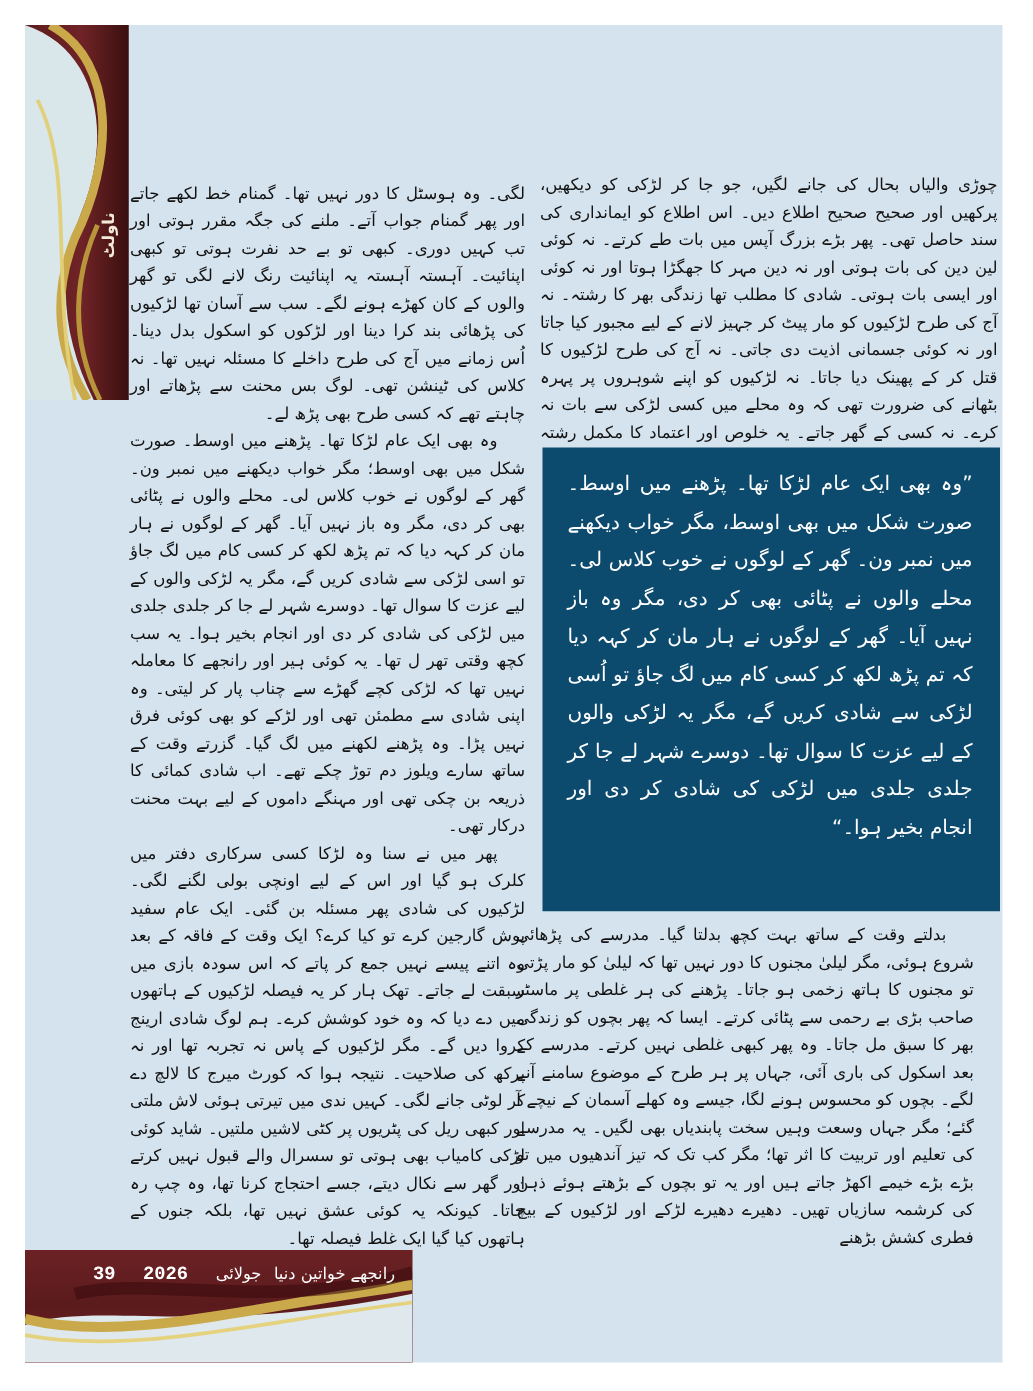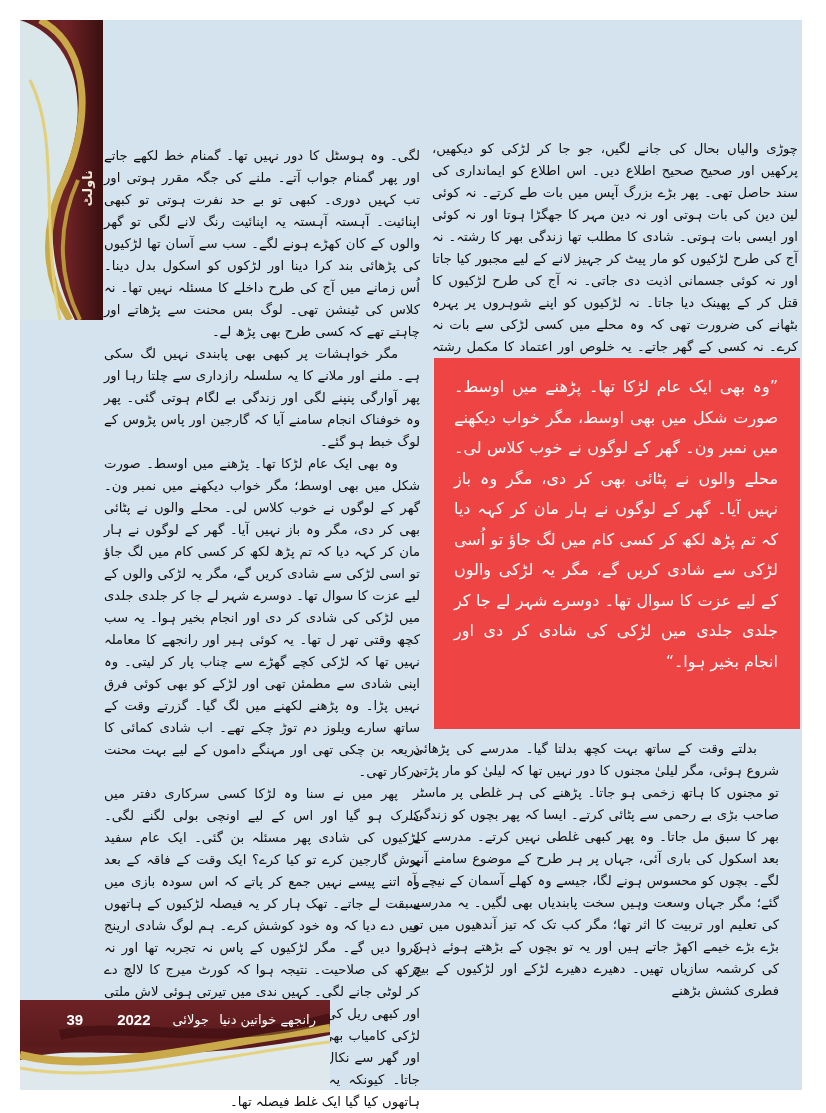--- a/index.html
+++ b/index.html
@@ -15,32 +15,32 @@
                 writing-mode:vertical-rl; transform:rotate(180deg); direction:rtl;
                 font-family:"DejaVu Sans", sans-serif; font-weight:bold; letter-spacing:1px; }
 
   
   .foot-banner { position:absolute; left:20px; top:1000px; width:310px; height:90px; overflow:hidden;
                  background:linear-gradient(180deg,#6c2225 0%,#5a1a1c 50%,#7b2a2b 100%); }
   .foot-banner svg { position:absolute; left:0; top:0; }
   .foot-text { position:absolute; left:0; top:8px; width:310px; height:22px; display:flex;
                direction:rtl; align-items:center; color:#ffffff; font-size:13px; padding-right:14px;
                box-sizing:border-box; gap:22px; }
-  .foot-text .num { font-family:Liberation Sans, sans-serif; font-weight:bold; font-size:15px; direction:ltr;margin-left:12px; }
+  .foot-text .num { font-family:Liberation Mono, monospace; font-weight:bold; font-size:15px; direction:ltr; }
 
   
   .col { position:absolute; direction:rtl; text-align:justify; color:#111; font-size:13.2px;
          line-height:22px; font-family:"DejaVu Sans", sans-serif; }
   .col p { margin:0; }
   .col p.indent { text-indent:22px; }
   .col-right { left:432px; top:138px; width:366px; }
   .col-right-2 { left:413px; top:738px; width:366px; }
   .col-left { left:104px; top:126px; width:316px;margin-top:19px; }
 
-  .quote-box { position:absolute; left:434px; top:358px; width:366px; height:371px; background:#ef4444;
+  .quote-box { position:absolute; left:434px; top:358px; width:366px; height:371px; background:#0c4a6e;
                color:#ffffff; direction:rtl; box-sizing:border-box; padding:14px 22px 8px 20px;
                font-size:16px; line-height:30.5px; text-align:justify; }
 </style>
 </head>
 <body>
 
 <div class="page"></div>
 
 <div class="side-banner">
   <svg width="83" height="300" viewBox="0 0 83 300">
@@ -59,31 +59,30 @@
 <div class="quote-box">
   <p style="margin:0">”وہ بھی ایک عام لڑکا تھا۔ پڑھنے میں اوسط۔ صورت شکل میں بھی اوسط، مگر خواب دیکھنے میں نمبر ون۔ گھر کے لوگوں نے خوب کلاس لی۔ محلے والوں نے پٹائی بھی کر دی، مگر وہ باز نہیں آیا۔ گھر کے لوگوں نے ہار مان کر کہہ دیا کہ تم پڑھ لکھ کر کسی کام میں لگ جاؤ تو اُسی لڑکی سے شادی کریں گے، مگر یہ لڑکی والوں کے لیے عزت کا سوال تھا۔ دوسرے شہر لے جا کر جلدی جلدی میں لڑکی کی شادی کر دی اور انجام بخیر ہوا۔“</p>
 </div>
 
 <div class="col col-right-2">
   <p class="indent">بدلتے وقت کے ساتھ بہت کچھ بدلتا گیا۔ مدرسے کی پڑھائی شروع ہوئی، مگر لیلیٰ مجنوں کا دور نہیں تھا کہ لیلیٰ کو مار پڑتی تو مجنوں کا ہاتھ زخمی ہو جاتا۔ پڑھنے کی ہر غلطی پر ماسٹر صاحب بڑی بے رحمی سے پٹائی کرتے۔ ایسا کہ پھر بچوں کو زندگی بھر کا سبق مل جاتا۔ وہ پھر کبھی غلطی نہیں کرتے۔ مدرسے کے بعد اسکول کی باری آئی، جہاں پر ہر طرح کے موضوع سامنے آنے لگے۔ بچوں کو محسوس ہونے لگا، جیسے وہ کھلے آسمان کے نیچے آ گئے؛ مگر جہاں وسعت وہیں سخت پابندیاں بھی لگیں۔ یہ مدرسے کی تعلیم اور تربیت کا اثر تھا؛ مگر کب تک کہ تیز آندھیوں میں تو بڑے بڑے خیمے اکھڑ جاتے ہیں اور یہ تو بچوں کے بڑھتے ہوئے ذہن کی کرشمہ سازیاں تھیں۔ دھیرے دھیرے لڑکے اور لڑکیوں کے بیچ فطری کشش بڑھنے</p>
 </div>
 
 <div class="col col-left">
   <p>لگی۔ وہ ہوسٹل کا دور نہیں تھا۔ گمنام خط لکھے جاتے اور پھر گمنام جواب آتے۔ ملنے کی جگہ مقرر ہوتی اور تب کہیں دوری۔ کبھی تو بے حد نفرت ہوتی تو کبھی اپنائیت۔ آہستہ آہستہ یہ اپنائیت رنگ لانے لگی تو گھر والوں کے کان کھڑے ہونے لگے۔ سب سے آسان تھا لڑکیوں کی پڑھائی بند کرا دینا اور لڑکوں کو اسکول بدل دینا۔ اُس زمانے میں آج کی طرح داخلے کا مسئلہ نہیں تھا۔ نہ کلاس کی ٹینشن تھی۔ لوگ بس محنت سے پڑھاتے اور چاہتے تھے کہ کسی طرح بھی پڑھ لے۔</p>
-  <p class="indent">مگر خواہشات پر کبھی بھی پابندی نہیں لگ سکی ہے۔ ملنے اور ملانے کا یہ سلسلہ رازداری سے چلتا رہا اور پھر آوارگی پنپنے لگی اور زندگی بے لگام ہوتی گئی۔ پھر وہ خوفناک انجام سامنے آیا کہ گارجین اور پاس پڑوس کے لوگ خبط ہو گئے۔</p>
   <p class="indent">وہ بھی ایک عام لڑکا تھا۔ پڑھنے میں اوسط۔ صورت شکل میں بھی اوسط؛ مگر خواب دیکھنے میں نمبر ون۔ گھر کے لوگوں نے خوب کلاس لی۔ محلے والوں نے پٹائی بھی کر دی، مگر وہ باز نہیں آیا۔ گھر کے لوگوں نے ہار مان کر کہہ دیا کہ تم پڑھ لکھ کر کسی کام میں لگ جاؤ تو اسی لڑکی سے شادی کریں گے، مگر یہ لڑکی والوں کے لیے عزت کا سوال تھا۔ دوسرے شہر لے جا کر جلدی جلدی میں لڑکی کی شادی کر دی اور انجام بخیر ہوا۔ یہ سب کچھ وقتی تھر ل تھا۔ یہ کوئی ہیر اور رانجھے کا معاملہ نہیں تھا کہ لڑکی کچے گھڑے سے چناب پار کر لیتی۔ وہ اپنی شادی سے مطمئن تھی اور لڑکے کو بھی کوئی فرق نہیں پڑا۔ وہ پڑھنے لکھنے میں لگ گیا۔ گزرتے وقت کے ساتھ سارے ویلوز دم توڑ چکے تھے۔ اب شادی کمائی کا ذریعہ بن چکی تھی اور مہنگے داموں کے لیے بہت محنت درکار تھی۔</p>
   <p class="indent">پھر میں نے سنا وہ لڑکا کسی سرکاری دفتر میں کلرک ہو گیا اور اس کے لیے اونچی بولی لگنے لگی۔ لڑکیوں کی شادی پھر مسئلہ بن گئی۔ ایک عام سفید پوش گارجین کرے تو کیا کرے؟ ایک وقت کے فاقہ کے بعد وہ اتنے پیسے نہیں جمع کر پاتے کہ اس سودہ بازی میں سبقت لے جاتے۔ تھک ہار کر یہ فیصلہ لڑکیوں کے ہاتھوں میں دے دیا کہ وہ خود کوشش کرے۔ ہم لوگ شادی ارینج کروا دیں گے۔ مگر لڑکیوں کے پاس نہ تجربہ تھا اور نہ پرکھ کی صلاحیت۔ نتیجہ ہوا کہ کورٹ میرج کا لالچ دے کر لوٹی جانے لگی۔ کہیں ندی میں تیرتی ہوئی لاش ملتی اور کبھی ریل کی پٹریوں پر کٹی لاشیں ملتیں۔ شاید کوئی لڑکی کامیاب بھی ہوتی تو سسرال والے قبول نہیں کرتے اور گھر سے نکال دیتے، جسے احتجاج کرنا تھا، وہ چپ رہ جاتا۔ کیونکہ یہ کوئی عشق نہیں تھا، بلکہ جنوں کے ہاتھوں کیا گیا ایک غلط فیصلہ تھا۔</p>
 </div>
 
 <div class="foot-banner">
   <svg width="310" height="90" viewBox="0 0 310 90">
     <path d="M0,60 C60,40 140,70 310,35 L310,90 L0,90 Z" fill="#dfe8ec"></path>
     <path d="M0,55 C80,75 180,45 310,28" fill="none" stroke="#c9a94a" stroke-width="8"></path>
     <path d="M0,68 C90,85 200,55 310,42" fill="none" stroke="#e4d27f" stroke-width="3"></path>
     <path d="M40,35 C100,20 200,50 310,18" fill="none" stroke="#3a0c0d" stroke-width="10" opacity="0.6"></path>
   </svg>
   <div class="foot-text">
     <span>رانجھے خواتین دنیا</span>
     <span style="margin-right:-12px">جولائی</span>
-    <span class="num">2022</span>
+    <span class="num">2026</span>
     <span class="num">39</span>
   </div>
 </div>
 
 </body></html>

